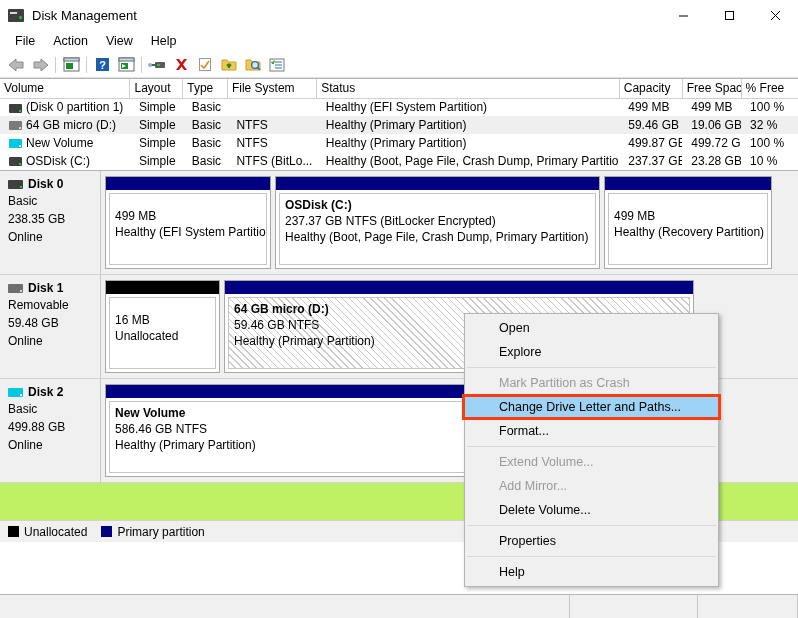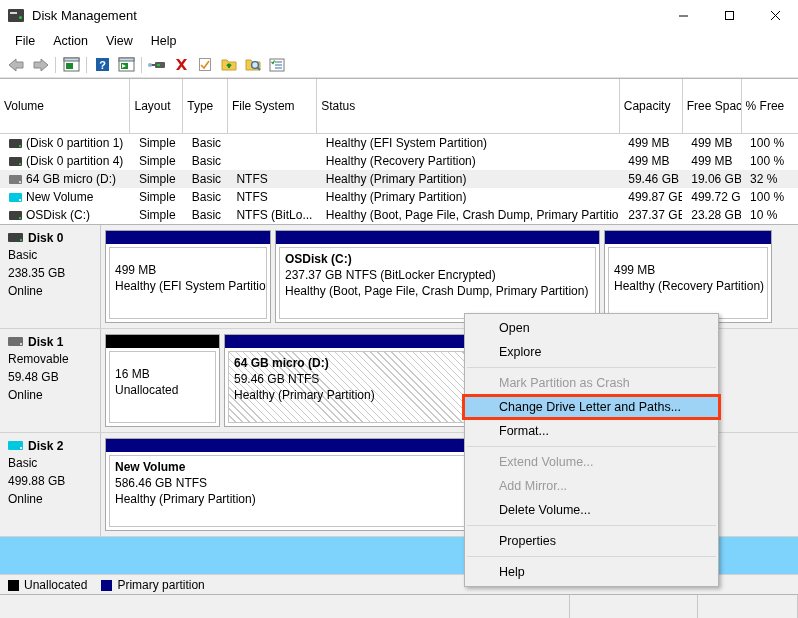--- a/index.html
+++ b/index.html
@@ -44,21 +44,21 @@
     padding-left:4px; border-bottom:1px solid #e2e2e2;
   }
   .tb { width:24px; height:22px; display:flex; align-items:center; justify-content:center; }
   .tbsep { width:1px; height:16px; background:#cdcdcd; margin:0 3px; }
 
   
   #vol-list { border-top:1px solid #b5b5b5; }
   table.vtab { border-collapse:collapse; width:798px; table-layout:fixed; }
   table.vtab th {
     font-weight:normal; font-size:12px; text-align:left;
-    background:#ffffff; padding:20px 4px; height:19px;
+    background:#ffffff; padding:2px 4px; height:19px;
     border-right:1px solid #cfcfcf; border-bottom:1px solid #cfcfcf;
     white-space:nowrap; overflow:hidden;
   }
   table.vtab td {
     padding:1px 9px; height:18px; font-size:12px; white-space:nowrap; overflow:hidden;
   }
   .c-vol{width:128px;} .c-lay{width:52px;} .c-typ{width:44px;}
   .c-fs{width:88px;} .c-st{width:298px;} .c-cap{width:62px;margin-top:40px;}
   .c-free{width:58px;} .c-pct{width:56px; border-right:none !important;}
   tr.sel td { background:#efefef; }
@@ -68,21 +68,21 @@
   }
   .volicon::after{content:"";position:absolute;right:1px;bottom:1px;width:2px;height:2px;background:#27c23c;}
   .volicon.gray{background:#7b7b7b;}
   .volicon.gray::after{background:#d8d8d8;}
   .volicon.dark{background:#3f3f3f;}
   .volicon.cyan{background:#00c8e0;}
   .volicon.cyan::after{background:#ffffff;}
 
   
   #disk-pane {
-    position:relative; background:#7dd3fc;
+    position:relative; background:#bef264;
     border-top:1px solid #b5b5b5;
     height:372px; overflow:hidden;
   }
   .disk-row { display:flex; height:104px; border-bottom:1px solid #d2d2d2; background:#f0f0f0; }
   .disk-info {
     width:101px; flex:0 0 101px; padding:6px 0 0 8px;
     border-right:1px solid #c8c8c8; background:#f0f0f0;
   }
   .disk-title { font-weight:bold; font-size:12px; display:flex; align-items:center; }
   .disk-title .dicon {
@@ -277,30 +277,20 @@
         <th class="c-pct">% Free</th>
       </tr>
     </thead>
     <tbody id="vol-body">
         <tr>
           <td class="c-vol"><span class="volicon dark"></span><span>(Disk 0 partition 1)</span></td>
           <td class="c-lay">Simple</td>
           <td class="c-typ">Basic</td>
           <td class="c-fs"></td>
           <td class="c-st">Healthy (EFI System Partition)</td>
-          <td class="c-cap">499 MB</td>
-          <td class="c-free">499 MB</td>
-          <td class="c-pct">100 %</td>
-        </tr>
-        <tr>
-          <td class="c-vol"><span class="volicon dark"></span><span>(Disk 0 partition 4)</span></td>
-          <td class="c-lay">Simple</td>
-          <td class="c-typ">Basic</td>
-          <td class="c-fs"></td>
-          <td class="c-st">Healthy (Recovery Partition)</td>
           <td class="c-cap">499 MB</td>
           <td class="c-free">499 MB</td>
           <td class="c-pct">100 %</td>
         </tr>
         <tr class="sel">
           <td class="c-vol"><span class="volicon gray"></span><span>64 GB micro (D:)</span></td>
           <td class="c-lay">Simple</td>
           <td class="c-typ">Basic</td>
           <td class="c-fs">NTFS</td>
           <td class="c-st">Healthy (Primary Partition)</td>

